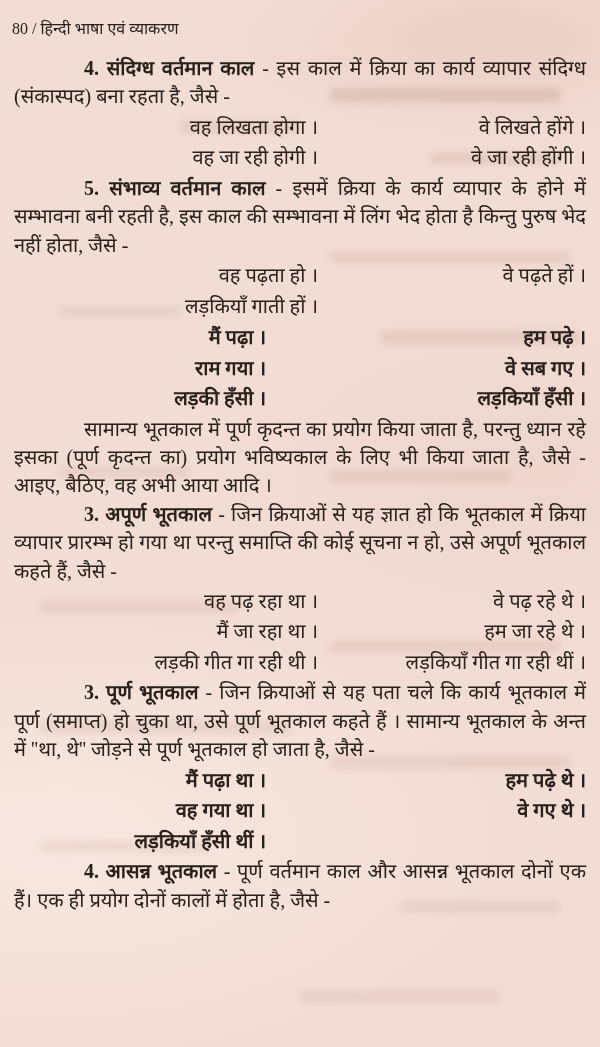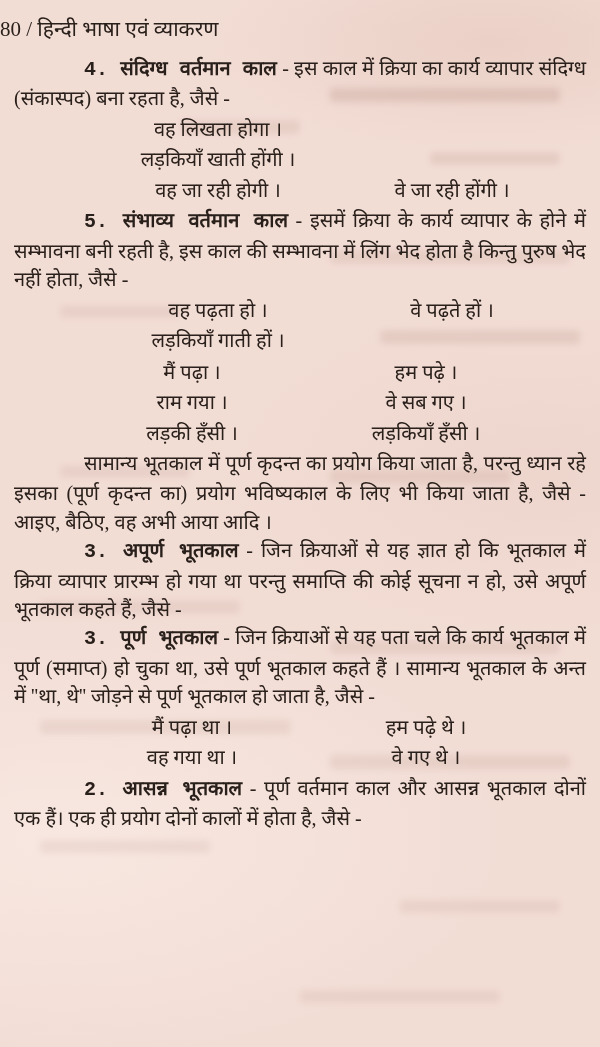--- a/index.html
+++ b/index.html
@@ -18,38 +18,38 @@
     position:relative;width:600px;height:1047px;box-sizing:border-box;
     overflow:hidden;
     background:
       radial-gradient(ellipse 420px 160px at 82% 4%, rgba(205,155,140,.20), transparent 70%),
       radial-gradient(ellipse 500px 260px at 90% 45%, rgba(205,160,145,.12), transparent 70%),
       radial-gradient(ellipse 600px 300px at 10% 80%, rgba(255,244,238,.45), transparent 75%),
       var(--paper);
   }
   .header{
     position:relative;z-index:2;
-    padding:15px 0 0 0;
-    font-size:21px;line-height:28px;
+    padding:15px 0 0 12px;
+    font-size:16px;line-height:28px;
   }
   #content{
     position:relative;z-index:2;
     padding:11px 14px 0 14px;
     font-size:20px;line-height:28.4px;
     text-align:justify;
   }
   p.para{margin:0;text-indent:70px;}
-  .bold{font-weight:bold;font-family:Liberation Mono, monospace;}
+  .bold{font-weight:bold;}
   .examples{margin:1px 0;}
   .ex-row{
     display:grid;grid-template-columns:200px auto;
     padding-left:104px;line-height:30.5px;
-    text-align:center;
+    text-align:right;
   }
-  .examples.narrow .ex-row{grid-template-columns:148px auto;}
+  .examples.narrow .ex-row{grid-template-columns:148px auto;font-weight:bold;}
   
   .ghost{position:absolute;z-index:1;background:var(--ghost);filter:blur(3px);border-radius:4px;}
   .g1{left:330px;top:88px;width:230px;height:14px;}
   .g2{left:180px;top:120px;width:120px;height:14px;opacity:.7;}
   .g3{left:430px;top:152px;width:130px;height:13px;opacity:.8;}
   .g4{left:330px;top:250px;width:240px;height:14px;opacity:.7;}
   .g5{left:60px;top:305px;width:120px;height:13px;opacity:.6;}
   .g6{left:380px;top:330px;width:200px;height:14px;opacity:.8;}
   .g7{left:60px;top:465px;width:130px;height:13px;opacity:.6;}
   .g8{left:330px;top:470px;width:180px;height:13px;opacity:.7;}
@@ -81,24 +81,24 @@
   <div class="ghost g14"></div>
   <div class="ghost g15"></div>
 
   <div class="header">80 / हिन्दी भाषा एवं व्याकरण</div>
   <div id="content">
   <p class="para"><span class="bold">4. संदिग्ध वर्तमान काल</span><span> - इस काल में क्रिया का कार्य व्यापार संदिग्ध (संकास्पद) बना रहता है, जैसे -</span></p>
 
   <div class="examples">
   <div class="ex-row">
           <span class="ex-left">वह लिखता होगा ।</span>
+          <span class="ex-right">वे लिखते होंगे ।</span>
         </div>
 
   <div class="ex-row">
-          <span class="ex-right">लड़कियाँ खाती होंगी ।</span>
         </div>
 
   <div class="ex-row">
           <span class="ex-left">वह जा रही होगी ।</span>
           <span class="ex-right">वे जा रही होंगी ।</span>
         </div>
 </div>
 
   <p class="para"><span class="bold">5. संभाव्य वर्तमान काल</span><span> - इसमें क्रिया के कार्य व्यापार के होने में सम्भावना बनी रहती है, इस काल की सम्भावना में लिंग भेद होता है किन्तु पुरुष भेद नहीं होता, जैसे -</span></p>
 
@@ -129,33 +129,50 @@
   <div class="ex-row">
           <span class="ex-left">लड़की हँसी ।</span>
           <span class="ex-right">लड़कियाँ हँसी ।</span>
         </div>
 </div>
 
   <p class="para"><span class="bold"></span><span>सामान्य भूतकाल में पूर्ण कृदन्त का प्रयोग किया जाता है, परन्तु ध्यान रहे इसका (पूर्ण कृदन्त का) प्रयोग भविष्यकाल के लिए भी किया जाता है, जैसे - आइए, बैठिए, वह अभी आया आदि ।</span></p>
 
   <p class="para"><span class="bold">3. अपूर्ण भूतकाल</span><span> - जिन क्रियाओं से यह ज्ञात हो कि भूतकाल में क्रिया व्यापार प्रारम्भ हो गया था परन्तु समाप्ति की कोई सूचना न हो, उसे अपूर्ण भूतकाल कहते हैं, जैसे -</span></p>
 
+  <div class="examples">
+  <div class="ex-row">
+          <span class="ex-left">वह पढ़ रहा था ।</span>
+          <span class="ex-right">वे पढ़ रहे थे ।</span>
+        </div>
+
+  <div class="ex-row">
+          <span class="ex-left">मैं जा रहा था ।</span>
+          <span class="ex-right">हम जा रहे थे ।</span>
+        </div>
+
+  <div class="ex-row">
+          <span class="ex-left">लड़की गीत गा रही थी ।</span>
+          <span class="ex-right">लड़कियाँ गीत गा रही थीं ।</span>
+        </div>
+</div>
 
   <p class="para"><span class="bold">3. पूर्ण भूतकाल</span><span> - जिन क्रियाओं से यह पता चले कि कार्य भूतकाल में पूर्ण (समाप्त) हो चुका था, उसे पूर्ण भूतकाल कहते हैं । सामान्य भूतकाल के अन्त में ''था, थे'' जोड़ने से पूर्ण भूतकाल हो जाता है, जैसे -</span></p>
 
   <div class="examples narrow">
   <div class="ex-row">
           <span class="ex-left">मैं पढ़ा था ।</span>
           <span class="ex-right">हम पढ़े थे ।</span>
         </div>
 
   <div class="ex-row">
           <span class="ex-left">वह गया था ।</span>
           <span class="ex-right">वे गए थे ।</span>
         </div>
 
   <div class="ex-row">
+          <span class="ex-right">लड़कियाँ हँसी थीं ।</span>
         </div>
 </div>
 
-  <p class="para"><span class="bold">2. आसन्न भूतकाल</span><span> - पूर्ण वर्तमान काल और आसन्न भूतकाल दोनों एक हैं। एक ही प्रयोग दोनों कालों में होता है, जैसे -</span></p>
+  <p class="para"><span class="bold">4. आसन्न भूतकाल</span><span> - पूर्ण वर्तमान काल और आसन्न भूतकाल दोनों एक हैं। एक ही प्रयोग दोनों कालों में होता है, जैसे -</span></p>
 </div>
 </div>
 
 </body></html>

